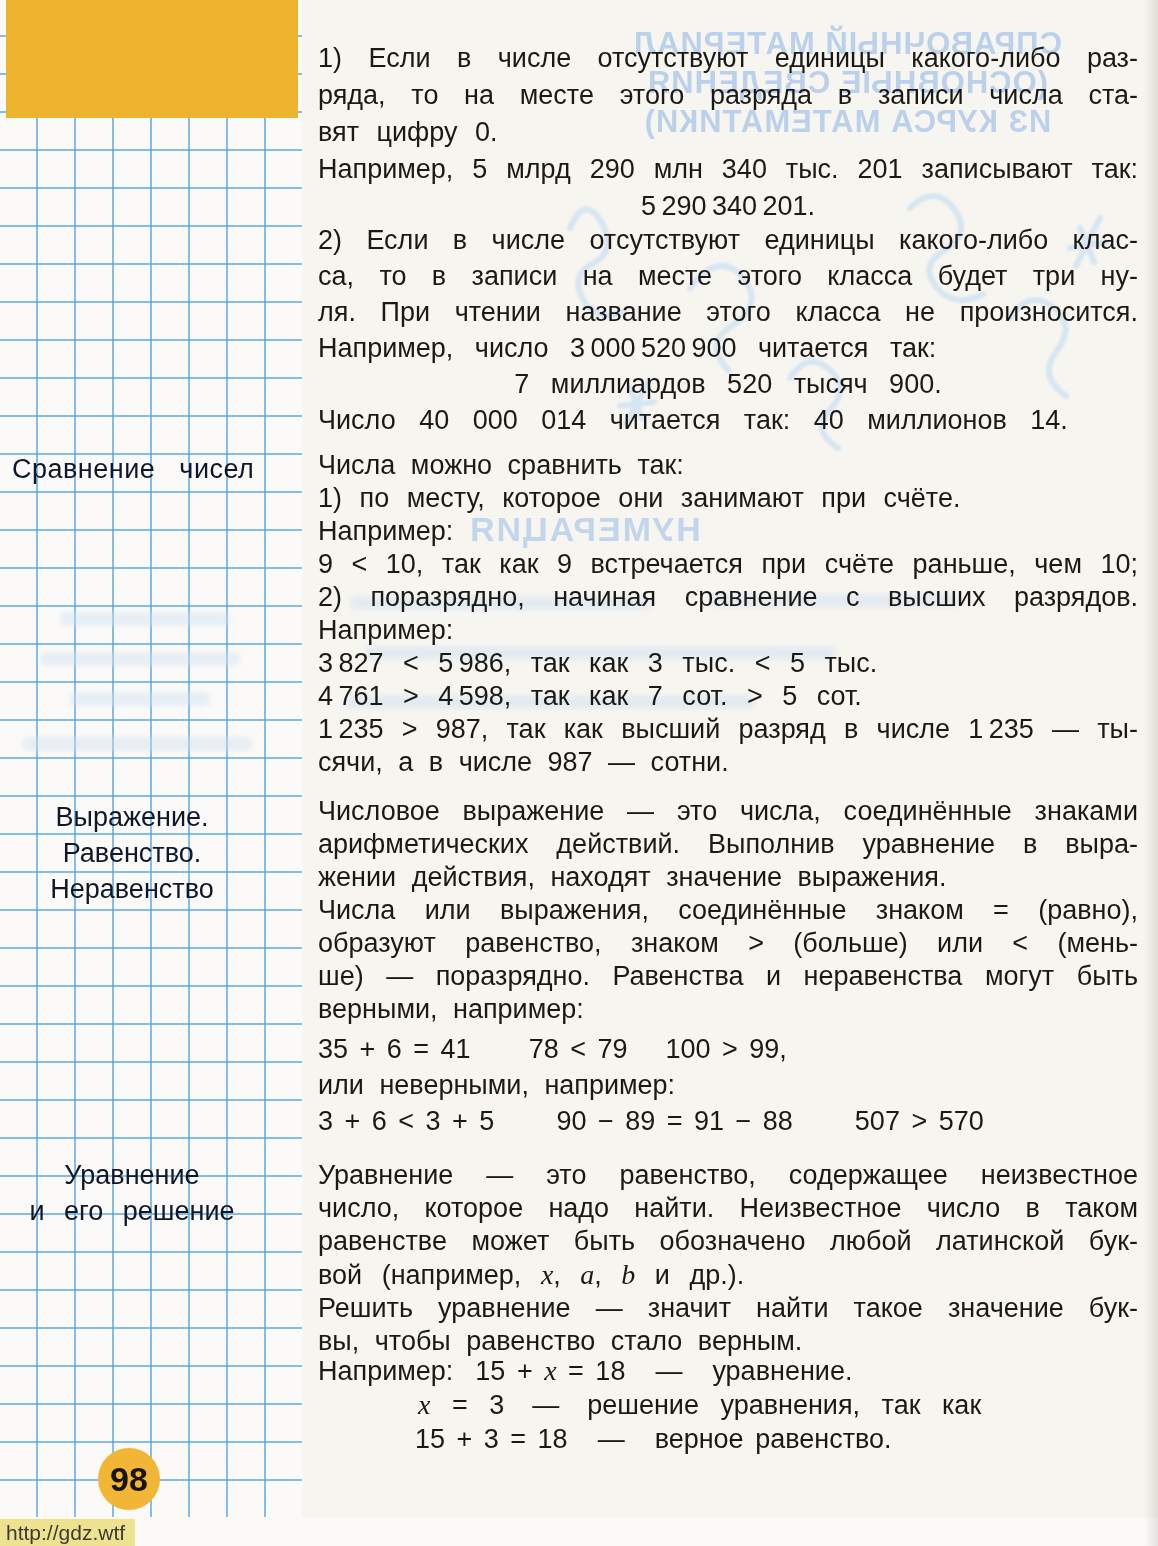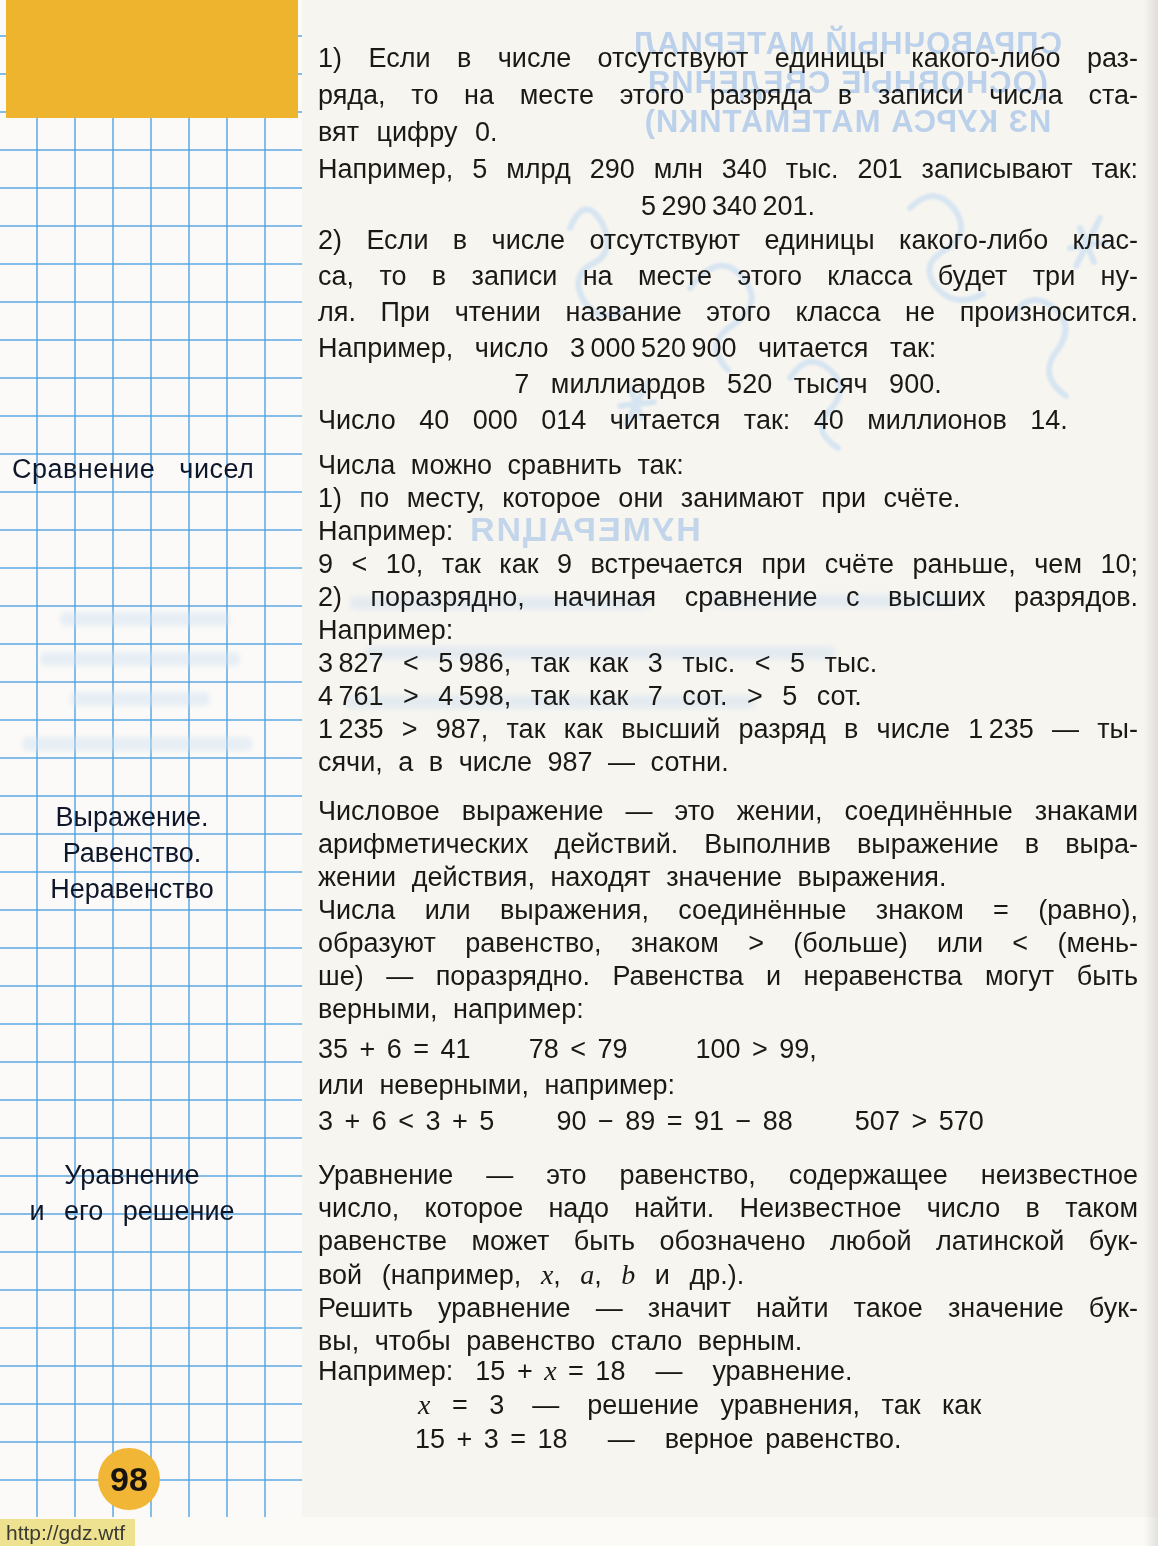--- a/index.html
+++ b/index.html
@@ -146,44 +146,44 @@
       <div class="line l">Например:</div>
       <div class="line j">9 &lt; 10, так как 9 встречается при счёте раньше, чем 10;</div>
       <div class="line j">2) поразрядно, начиная сравнение с высших разрядов.</div>
       <div class="line l">Например:</div>
       <div class="line l" style="word-spacing: 12px;">3 827 &lt; 5 986, так как 3 тыс. &lt; 5 тыс.</div>
       <div class="line l" style="word-spacing: 12px;">4 761 &gt; 4 598, так как 7 сот. &gt; 5 сот.</div>
       <div class="line j">1 235 &gt; 987, так как высший разряд в числе 1 235 — ты-</div>
       <div class="line l" style="word-spacing: 8px;">сячи, а в числе 987 — сотни.</div>
     </div>
     <div class="block" id="b4">
-      <div class="line j">Числовое выражение — это жении, соединённые знаками</div>
-      <div class="line j">арифметических действий. Выполнив выражение в выра-</div>
+      <div class="line j">Числовое выражение — это числа, соединённые знаками</div>
+      <div class="line j">арифметических действий. Выполнив уравнение в выра-</div>
       <div class="line l" style="word-spacing: 8px;">жении действия, находят значение выражения.</div>
       <div class="line j">Числа или выражения, соединённые знаком = (равно),</div>
       <div class="line j">образуют равенство, знаком &gt; (больше) или &lt; (мень-</div>
       <div class="line j">ше) — поразрядно. Равенства и неравенства могут быть</div>
       <div class="line l" style="word-spacing: 8px;">верными, например:</div>
     </div>
     <div class="block" id="b5">
-      <div class="line l"><span style="margin-right: 58px;">35 + 6 = 41</span><span style="margin-right: 68px;">78 &lt; 79</span><span>100 &gt; 99,</span></div>
+      <div class="line l"><span style="margin-right: 58px;">35 + 6 = 41</span><span style="margin-right: 38px;">78 &lt; 79</span><span>100 &gt; 99,</span></div>
       <div class="line l" style="word-spacing: 8px;">или неверными, например:</div>
       <div class="line l"><span style="margin-right: 62px;">3 + 6 &lt; 3 + 5</span><span style="margin-right: 62px;">90 − 89 = 91 − 88</span><span>507 &gt; 570</span></div>
     </div>
     <div class="block" id="b6">
       <div class="line j">Уравнение — это равенство, содержащее неизвестное</div>
       <div class="line j">число, которое надо найти. Неизвестное число в таком</div>
       <div class="line j">равенстве может быть обозначено любой латинской бук-</div>
       <div class="line l" style="word-spacing: 12px;"><span>вой (например, </span><span class="it">x</span><span>, </span><span class="it">a</span><span>, </span><span class="it">b</span><span> и др.).</span></div>
       <div class="line j">Решить уравнение — значит найти такое значение бук-</div>
       <div class="line l" style="word-spacing: 8px;">вы, чтобы равенство стало верным.</div>
     </div>
     <div class="block" id="b7">
       <div class="line l"><span style="margin-right: 22px;">Например:</span><span>15 + </span><span class="it">x</span><span style="margin-right: 30px;"> = 18</span><span style="margin-right: 30px;">—</span><span>уравнение.</span></div>
       <div class="line l" style="word-spacing: 14px; padding-left: 100px;"><span class="it">x</span><span style="margin-right: 28px;"> = 3</span><span style="margin-right: 28px;">—</span><span>решение уравнения, так как</span></div>
-      <div class="line l" style="padding-left: 97px;"><span style="margin-right: 40px;">15 + 3 = 18</span><span style="margin-right: 30px;">—</span><span>верное равенство.</span></div>
+      <div class="line l" style="padding-left: 97px;"><span style="margin-right: 30px;">15 + 3 = 18</span><span style="margin-right: 30px;">—</span><span>верное равенство.</span></div>
     </div>
   </div>
 
 <div class="page-badge">98</div>
 <div class="bottom-strip"></div>
 <div class="url-chip">http://gdz.wtf</div>
 <div class="right-edge"></div>
 
 </body></html>

